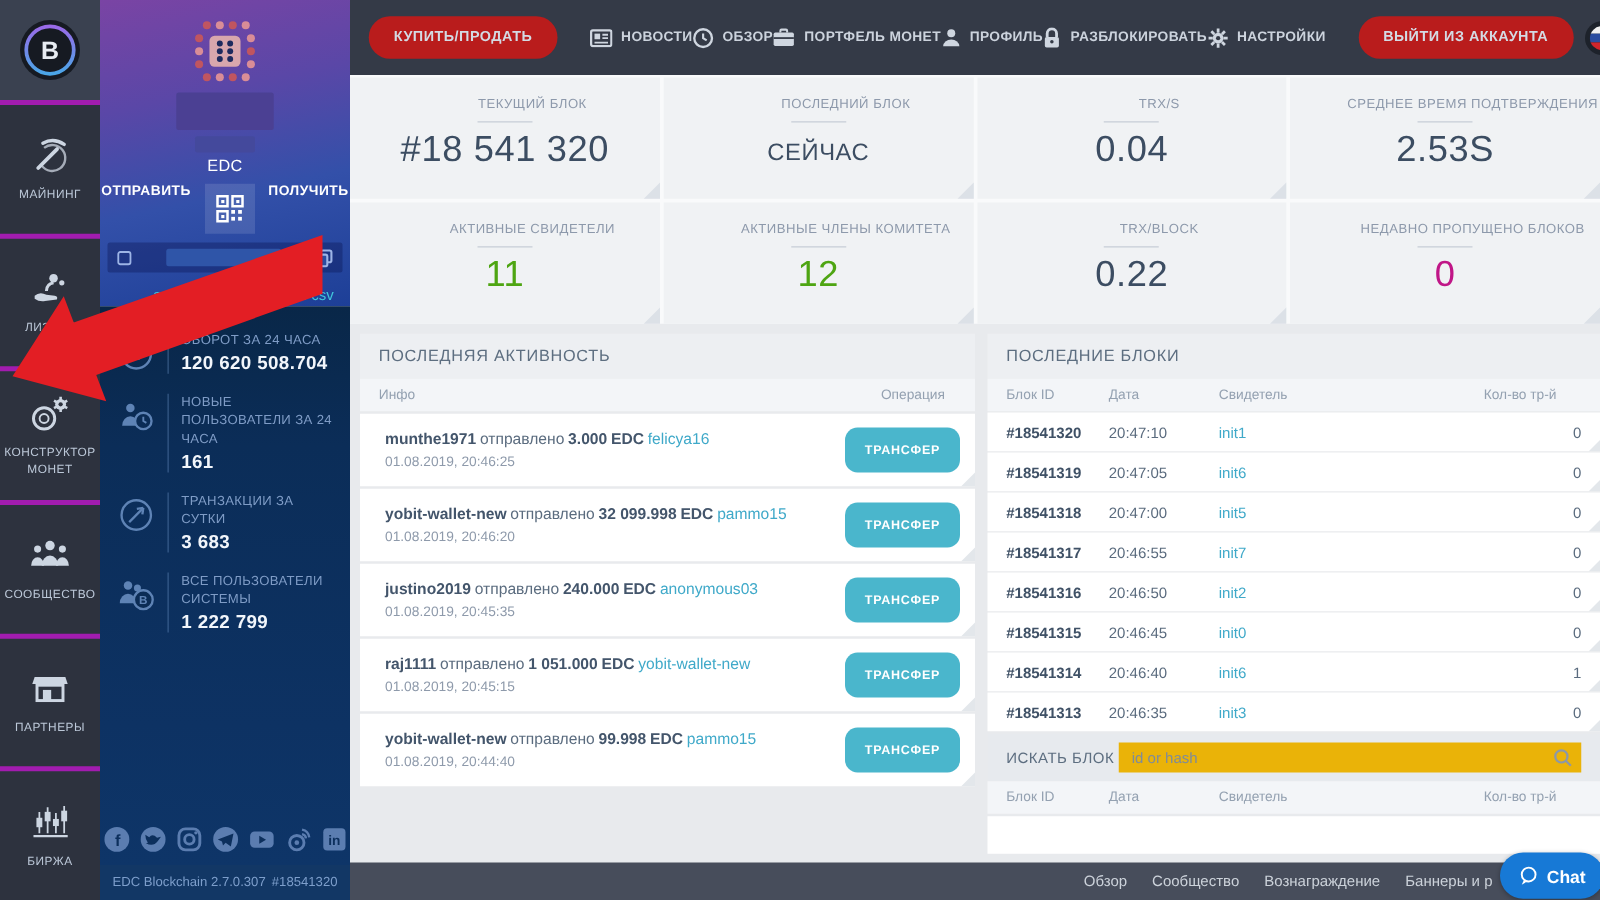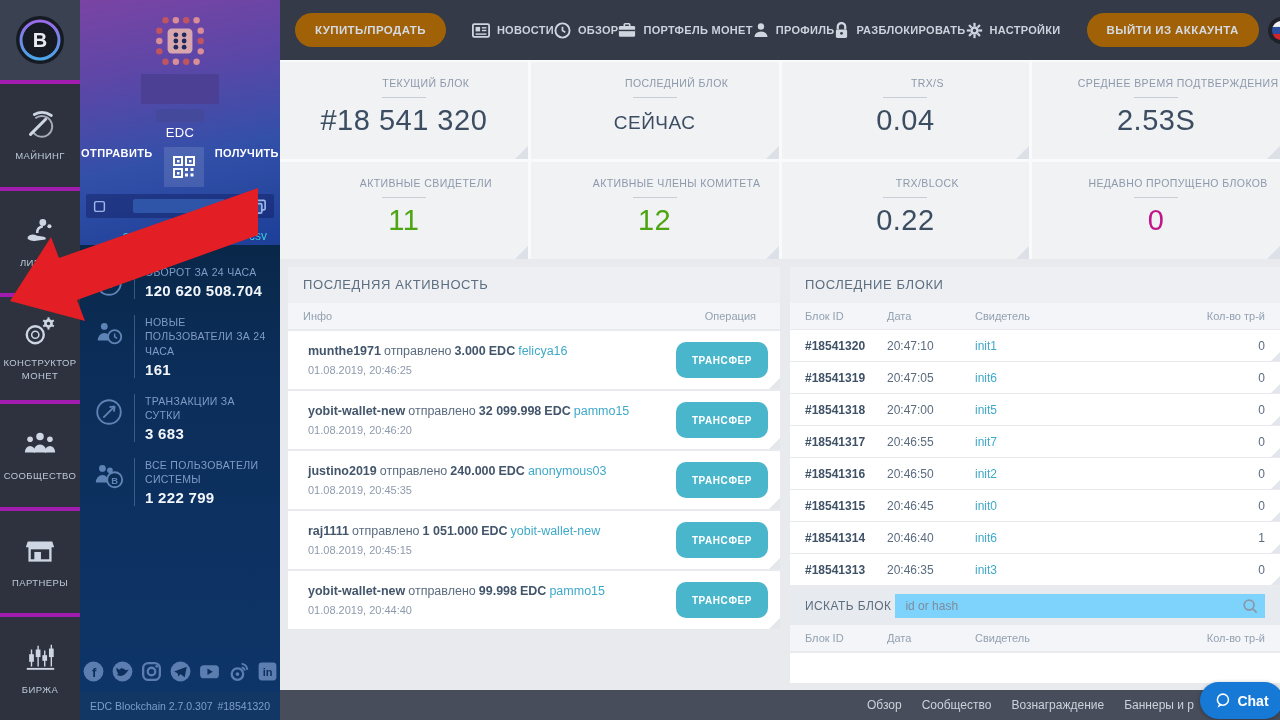--- a/index.html
+++ b/index.html
@@ -32,21 +32,21 @@
   .stat-text { border-left:1px solid rgba(108,146,198,.45); padding-left:10px; margin-left:4px; }
   .stat-label { color:#7f9cc6; font-size:10.5px; letter-spacing:.3px; line-height:1.35; max-width:125px; }
   .stat-value { color:#f2f6fb; font-size:15px; font-weight:700; margin-top:3px; letter-spacing:.3px; }
   .social { margin-top:auto; display:flex; justify-content:center; align-items:center; gap:6px; padding-bottom:9px; }
   .soc { width:23px; height:23px; cursor:pointer; }
   .wallet-footer { height:28px; background:#123765; display:flex; align-items:center; justify-content:space-between; padding:0 10px; color:#7d9ecb; font-size:10.5px; }
 
   
   .main { flex:1; display:flex; flex-direction:column; min-width:0; }
   .topnav { height:60px; background:#343a47; display:flex; align-items:center; padding:0 8px 0 15px; flex-shrink:0; }
-  .pill { height:34px; padding:0 20px; border-radius:17px; background:#a16207; color:#d4dae3; font-size:11.5px; font-weight:700; letter-spacing:.4px; border:none; cursor:pointer; font-family:inherit; white-space:nowrap; }
+  .pill { height:34px; padding:0 20px; border-radius:17px; background:#b91c1c; color:#d4dae3; font-size:11.5px; font-weight:700; letter-spacing:.4px; border:none; cursor:pointer; font-family:inherit; white-space:nowrap; }
   .nav-mid { flex:1; display:flex; align-items:center; justify-content:space-between; margin:0 26px; }
   .nav-item { display:flex; align-items:center; gap:7px; color:#ccd3dd; font-size:11px; font-weight:700; letter-spacing:.3px; cursor:pointer; white-space:nowrap; }
   .flag-wrap { width:27px; height:27px; border-radius:50%; background:#1d222b; display:flex; align-items:center; justify-content:center; margin-left:9px; cursor:pointer; flex-shrink:0; }
 
   .content { position:relative; flex:1; background:#e8eaed; display:flex; flex-direction:column; min-height:0; }
   .cards { display:grid; grid-template-columns:repeat(4,1fr); gap:3px; background:#f9fafb; padding-top:2px; }
   .card { background:#f0f2f4; height:97px; text-align:center; position:relative; padding-top:15px; }
   .card::after { content:""; position:absolute; right:0; bottom:0; border-style:solid; border-width:0 0 13px 13px; border-color:transparent transparent #dce1e7 transparent; }
   .card-label { font-size:10.5px; color:#8d99ab; letter-spacing:.4px;padding-left:44px; }
   .card-divider { width:44px; height:1px; background:#c6cdd6; margin:8px auto 6px; }
@@ -63,31 +63,31 @@
   .act-row { background:#fff; height:58px; margin-top:2px; display:flex; align-items:center; justify-content:space-between; padding:0 12px 0 20px; position:relative; }
   .act-row::after { content:""; position:absolute; right:0; bottom:0; border-style:solid; border-width:0 0 11px 11px; border-color:transparent transparent #e3e7eb transparent; }
   .act-line1 { font-size:12.5px; color:#5b6c7f; }
   .act-line1 span { margin-right:3px; }
   .b { font-weight:700; color:#43556b; }
   .lnk { color:#3fa9c9; cursor:pointer; }
   .act-time { font-size:11px; color:#8e9aab; margin-top:6px; }
   .pill-transfer { width:92px; height:36px; border-radius:10px; background:#4ab6cc; color:#fff; font-size:10px; font-weight:700; letter-spacing:.6px; border:none; cursor:pointer; flex-shrink:0; font-family:inherit; }
 
   .blk-header { height:26px; background:#f3f5f8; display:grid; grid-template-columns:82px 88px 1fr 78px; align-items:center; padding:0 15px; color:#94a1b1; font-size:11px; }
-  .blk-header span:last-child { text-align:right; }
+  .blk-header span:last-child { }
   .blk-row { height:31px; background:#fff; margin-top:1px; display:grid; grid-template-columns:82px 88px 1fr 78px; align-items:center; padding:0 15px; position:relative; font-size:12px; }
   .blk-row::after { content:""; position:absolute; right:0; bottom:0; border-style:solid; border-width:0 0 9px 9px; border-color:transparent transparent #e3e7eb transparent; }
   .blk-id { color:#3f5166; font-weight:700; }
   .blk-date { color:#5a6b7e; }
   .blk-wit { color:#3fa9c9; cursor:pointer; }
   .blk-txs { text-align:right; color:#5a6b7e; }
   .search-row { margin-top:2px; height:38px; background:#e7eaee; display:flex; align-items:center; padding:0 15px; gap:4px; }
   .search-label { color:#5d6e80; font-size:12px; letter-spacing:.4px; white-space:nowrap; }
   .search-box { position:relative; flex:1; height:24px; }
-  .search-box input { width:100%; height:100%; border:none; background:#7dd3fc; padding:0 39px 0 10px; font-size:12px; color:#55657a; font-family:inherit; outline:none; }
+  .search-box input { width:100%; height:100%; border:none; background:#eab308; padding:0 39px 0 10px; font-size:12px; color:#55657a; font-family:inherit; outline:none; }
   .search-box input::placeholder { color:#7e8b9b; }
   .search-ico { position:absolute; right:7px; top:4px; cursor:pointer; }
   .blk-empty { height:30px; background:#fff; margin-top:2px; }
 
   .bottombar { height:30px; background:#474d5b; display:flex; align-items:center; justify-content:flex-end; gap:20px; padding-right:86px; color:#ccd2da; font-size:12px; margin-top:auto; }
   .bottombar span { cursor:pointer; white-space:nowrap; }
   .chat-btn { position:absolute; right:-3px; bottom:1px; width:83px; height:37px; border-radius:19px; background:#1779d6; border:none; display:flex; align-items:center; justify-content:center; gap:6px; color:#fff; font-size:14px; font-weight:700; cursor:pointer; box-shadow:0 1px 4px rgba(0,0,0,.3); font-family:inherit; z-index:30; }
 
   .arrow-overlay { position:absolute; left:0; top:183px; width:262px; height:145px; z-index:40; pointer-events:none; }
 </style>

